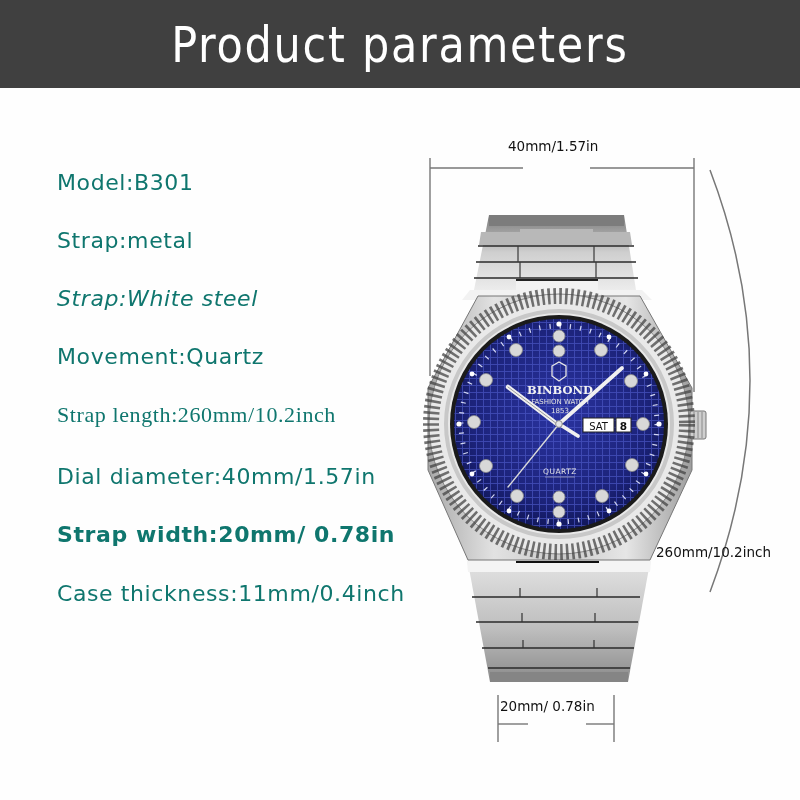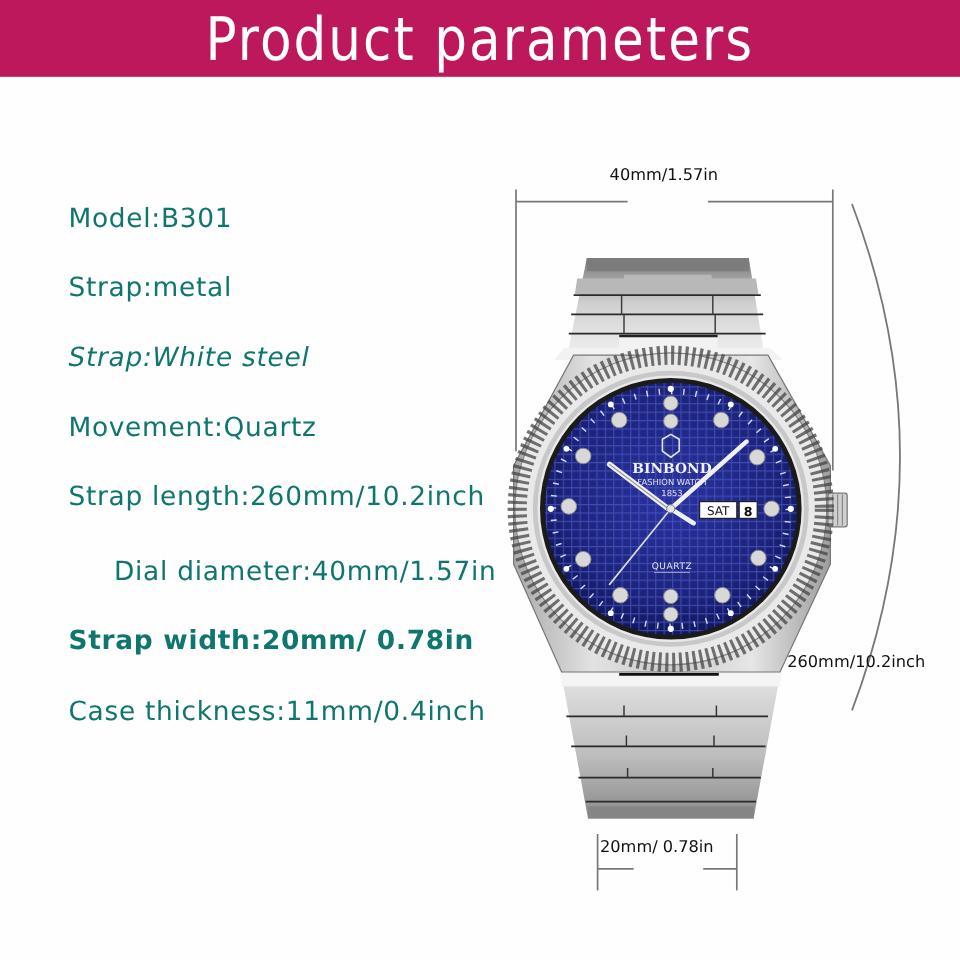--- a/index.html
+++ b/index.html
@@ -1,21 +1,21 @@
 <!DOCTYPE html>
 <html><head>
 <meta charset="utf-8">
 <style>
   * { margin: 0; padding: 0; box-sizing: border-box; }
   html, body { width: 800px; height: 800px; background: #fefefe; overflow: hidden; }
   body { position: relative; font-family: "DejaVu Sans", sans-serif; color: #111; }
 
   .banner {
-    position: absolute; left: 0; top: 0; width: 800px; height: 64px;
-    background: #be185d; display: flex; align-items: center; justify-content: center;
+    position: absolute; left: 0; top: 0; width: 800px; height: 88px;
+    background: #404040; display: flex; align-items: center; justify-content: center;
   }
   .banner-title {
     color: #fff; font-family: "DejaVu Sans", sans-serif; font-size: 50px;
     letter-spacing: 2px; transform: scaleX(0.86); font-weight: normal;
     margin-top: 2px;
   }
 
   .spec-list { position: absolute; left: 57px; top: 176px; }
   .spec-line {
     position: absolute; left: 0; white-space: nowrap;
@@ -36,22 +36,22 @@
 
 <div class="banner">
   <div class="banner-title">Product parameters</div>
 </div>
 
 <div class="spec-list">
   <div class="spec-line" style="top:-6px;"><span class="k">Model:</span><span class="v">B301</span></div>
   <div class="spec-line" style="top:52px;"><span class="k">Strap:</span><span class="v">metal</span></div>
   <div class="spec-line" style="top:110px;font-style:italic;"><span class="k">Strap:</span><span class="v">White steel</span></div>
   <div class="spec-line" style="top:168px;"><span class="k">Movement:</span><span class="v">Quartz</span></div>
-  <div class="spec-line" style="top:226px;"><span class="k">Strap length:</span><span class="v">260mm/10.2inch</span></div>
-  <div class="spec-line" style="top:288px;margin-left:38px;"><span class="k">Dial diameter:</span><span class="v">40mm/1.57in</span></div>
+  <div class="spec-line" style="top:226px;font-family:Liberation Serif, serif;"><span class="k">Strap length:</span><span class="v">260mm/10.2inch</span></div>
+  <div class="spec-line" style="top:288px;"><span class="k">Dial diameter:</span><span class="v">40mm/1.57in</span></div>
   <div class="spec-line" style="top:346px;font-weight:bold;"><span class="k">Strap width:</span><span class="v">20mm/ 0.78in</span></div>
   <div class="spec-line" style="top:405px;text-align:center;"><span class="k">Case thickness:</span><span class="v">11mm/0.4inch</span></div>
 </div>
 
 <svg class="watch" width="800" height="800" viewBox="0 0 800 800">
   <defs>
     <linearGradient id="steel" x1="0" x2="1" y1="0" y2="0">
       <stop offset="0" stop-color="#a9a9a9"></stop>
       <stop offset="0.25" stop-color="#e2e2e2"></stop>
       <stop offset="0.5" stop-color="#c9c9c9"></stop>

